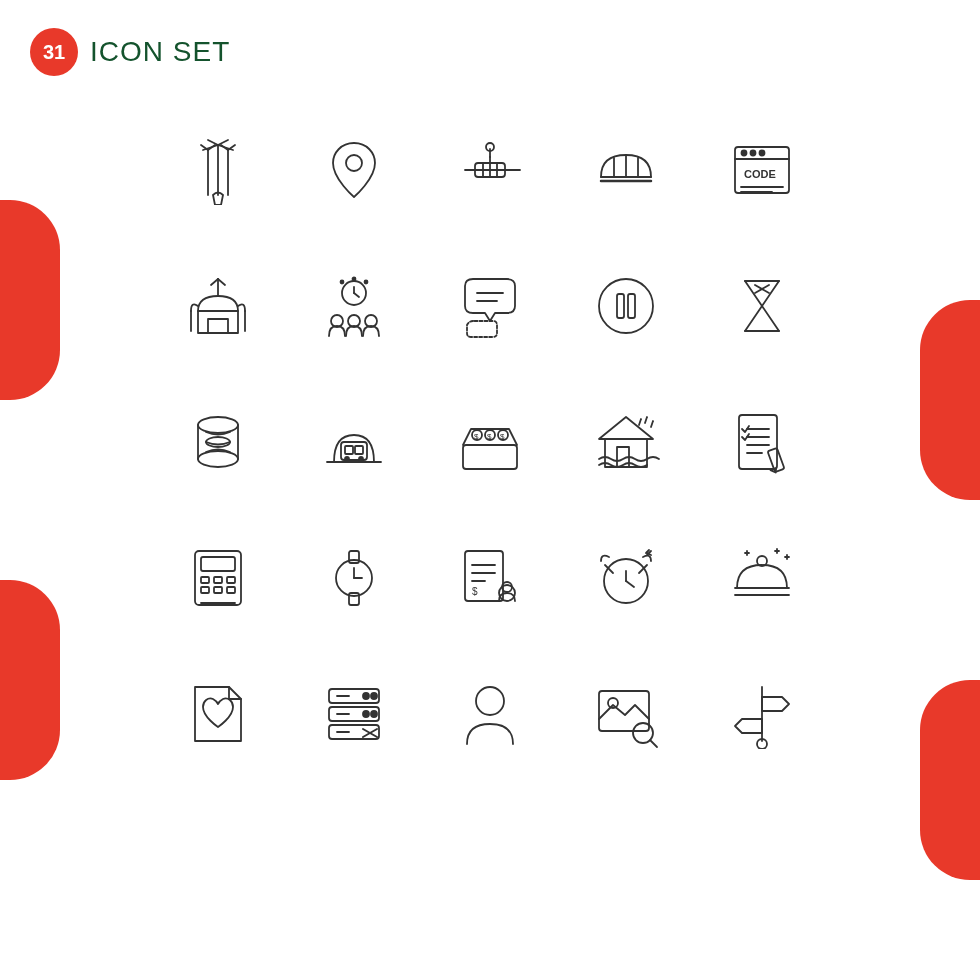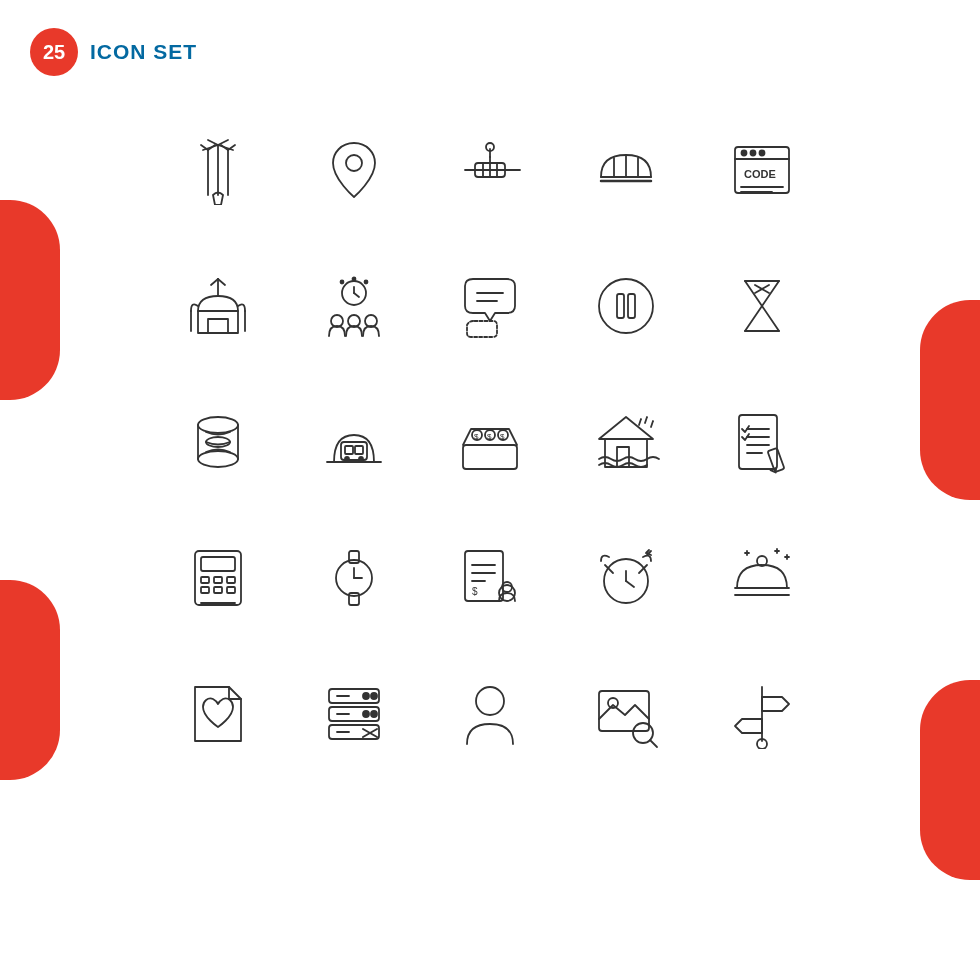--- a/index.html
+++ b/index.html
@@ -65,23 +65,23 @@
       background: #e8392a;
       border-radius: 50%;
       display: flex;
       align-items: center;
       justify-content: center;
       color: #fff;
       font-size: 20px;
       font-weight: bold;
     }
     .title {
-      font-size: 21px;
-      font-weight: bold;
-      color: #0369a1;
+      font-size: 28px;
+      font-weight: normal;
+      color: #14532d;
       letter-spacing: 1px;
     }
 
     
     .icon-grid {
       position: absolute;
       top: 110px;
       left: 50%;
       transform: translateX(-50%);
       display: grid;
@@ -110,21 +110,21 @@
   </style>
 </head>
 <body>
 
 <div class="red-left-top"></div>
 <div class="red-left-bottom"></div>
 <div class="red-right-top"></div>
 <div class="red-right-bottom"></div>
 
 <div class="header">
-  <div class="badge">25</div>
+  <div class="badge">31</div>
   <div class="title">ICON SET</div>
 </div>
 
 <div class="icon-grid">
 
   <div class="icon-cell">
     <svg viewBox="0 0 70 70">
       <line x1="35" y1="60" x2="35" y2="10"></line>
       <line x1="35" y1="10" x2="25" y2="5"></line>
       <line x1="35" y1="10" x2="45" y2="5"></line>

